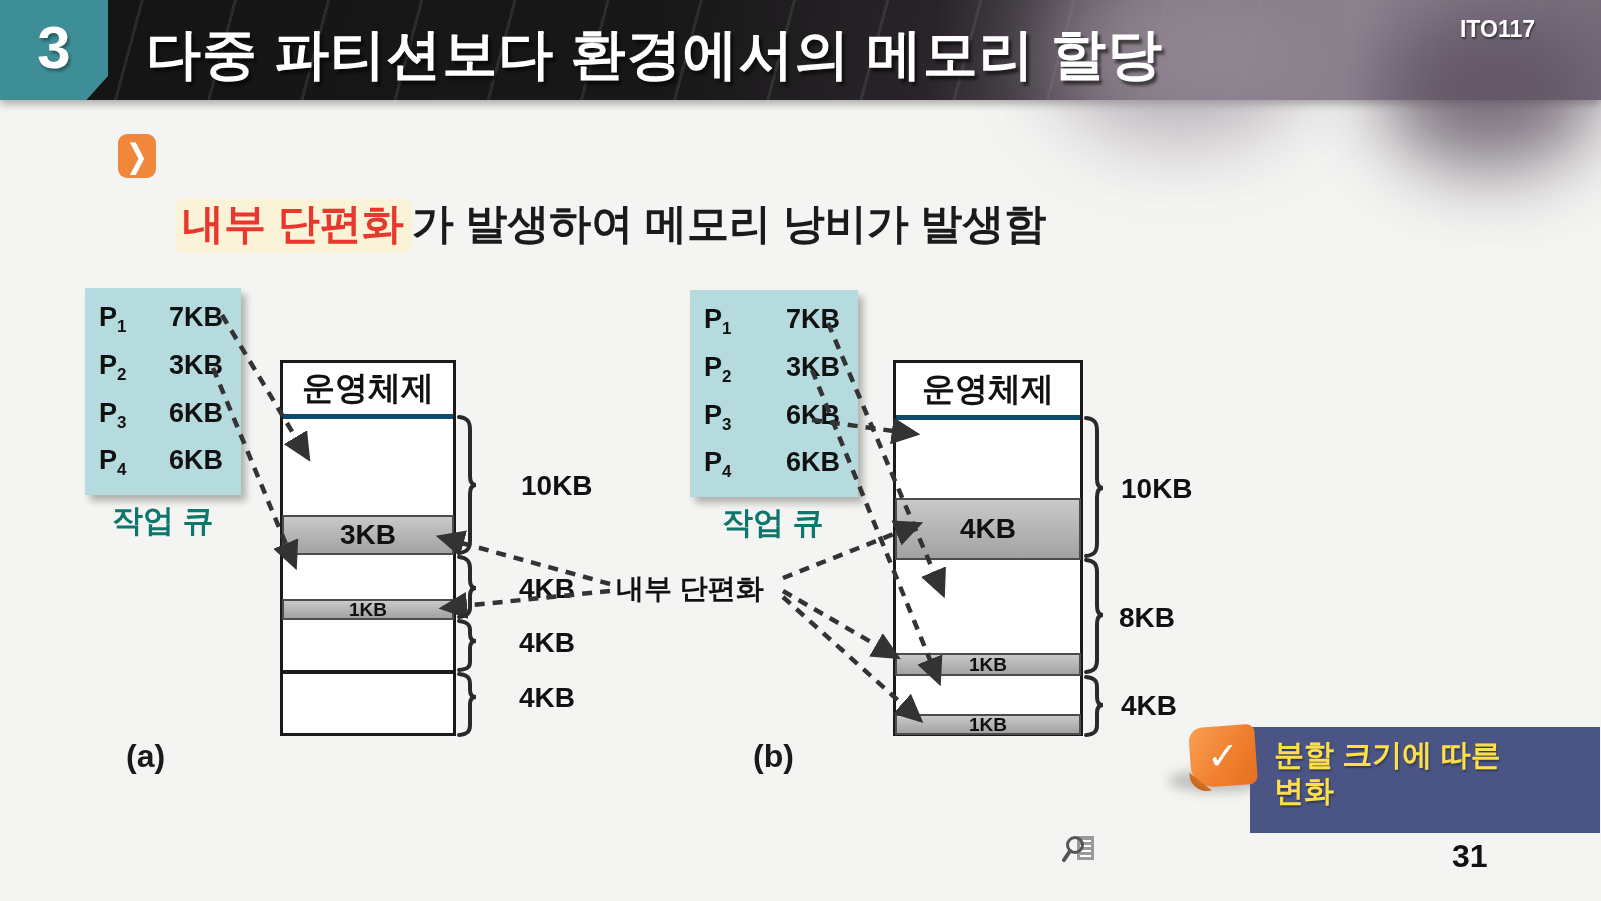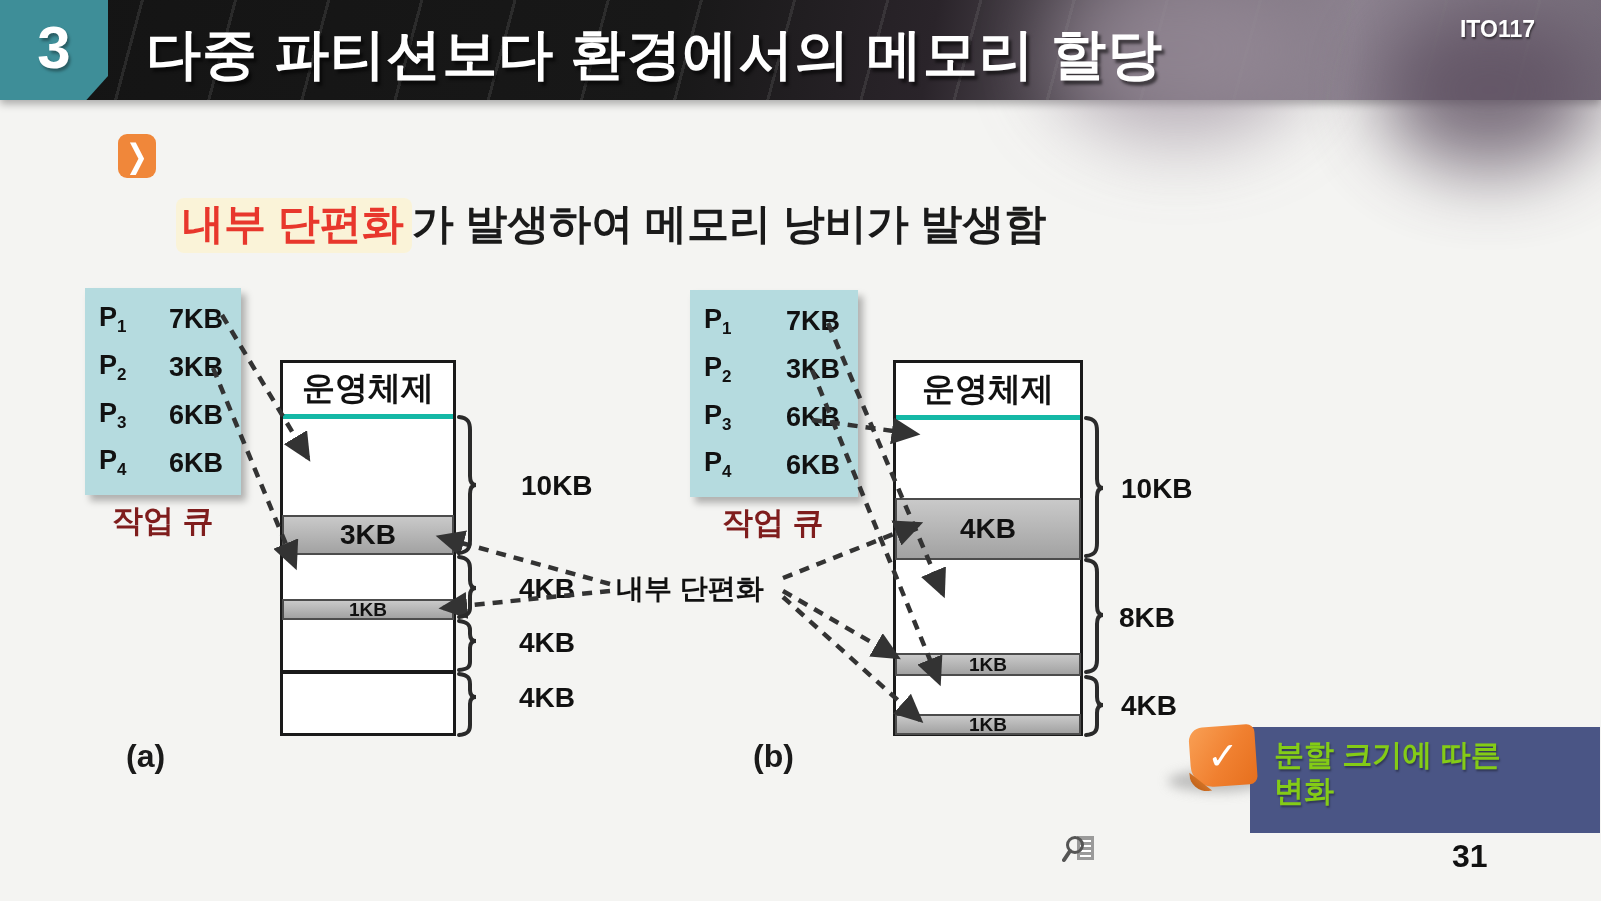--- a/index.html
+++ b/index.html
@@ -32,33 +32,33 @@
   #bullet-line1 { position:absolute; left:183px; top:133px; font-size:42px; font-weight:600; color:#1a1a1a; white-space:nowrap; }
   #bullet-line2 { position:absolute; left:176px; top:196px; font-size:42px; font-weight:600; color:#1a1a1a; white-space:nowrap; }
   #hl-term { background:#faf3d8; color:#e8372c; font-weight:bold; border-radius:8px; padding:2px 8px 6px 6px; }
 
   
   .queue-box { position:absolute; width:156px; height:207px; background:#b5dbdf;
     box-shadow:5px 6px 7px rgba(0,0,0,.28); display:flex; flex-direction:column; justify-content:space-around;
     padding:8px 18px 8px 14px; }
   #queue-a { left:85px; top:288px; }
   #queue-b { left:690px; top:290px; width:168px; }
-  .q-row { display:flex; justify-content:space-between; align-items:center; }
+  .q-row { display:flex; justify-content:space-between; align-items:flex-start; }
   .q-name { font-size:27px; font-weight:bold; color:#111; }
   .q-name sub { font-size:17px; }
   .q-size { font-size:27px; font-weight:bold; color:#111; }
-  .queue-label { position:absolute; font-size:31px; font-weight:bold; color:#7f1d1d; white-space:nowrap; }
+  .queue-label { position:absolute; font-size:31px; font-weight:bold; color:#0f766e; white-space:nowrap; }
   #queue-label-a { left:112px; top:500px; }
   #queue-label-b { left:722px; top:502px; }
 
   
   .mem-box { position:absolute; background:#fff; border:3px solid #1a1a1a; }
   #mem-a { left:280px; top:360px; width:176px; height:376px; }
   #mem-b { left:893px; top:360px; width:190px; height:376px; }
-  .os-sect { position:absolute; left:0; top:0; width:100%; border-bottom:5px solid #14b8a6;
+  .os-sect { position:absolute; left:0; top:0; width:100%; border-bottom:5px solid #0c4a6e;
     display:flex; align-items:center; justify-content:center; font-size:33px; font-weight:bold; color:#111; }
   #mem-a .os-sect { height:56px; }
   #mem-b .os-sect { height:57px; }
   .frag-band { position:absolute; left:-1px; width:172px; background:linear-gradient(#c9c9c9,#a2a2a2);
     border:2px solid #4c4c4c; display:flex; align-items:center; justify-content:center;
     font-weight:bold; color:#111; }
   #mem-b .frag-band { width:186px; }
   #a-band1 { top:152px; height:40px; font-size:28px; }
   #a-band2 { top:236px; height:21px; font-size:19px; }
   #b-band1 { top:135px; height:62px; font-size:28px; }
@@ -81,21 +81,21 @@
 
   .caption { position:absolute; font-size:32px; font-weight:bold; color:#1a1a1a; }
   #caption-a { left:126px; top:738px; }
   #caption-b { left:753px; top:738px; }
 
   #overlay { position:absolute; left:0; top:0; width:1601px; height:901px; pointer-events:none; }
 
   
   #callout-box { position:absolute; left:1250px; top:727px; width:350px; height:106px; background:#4a5585;
     padding:10px 0 0 24px; overflow:visible; }
-  .callout-line { font-size:30px; font-weight:bold; color:#84cc16; line-height:36px;
+  .callout-line { font-size:30px; font-weight:bold; color:#fde047; line-height:36px;
     text-shadow:1px 2px 2px rgba(0,0,0,.35); white-space:nowrap; }
   #ribbon-shadow { position:absolute; left:1168px; top:770px; width:100px; height:22px; background:#9a9a9a;
     border-radius:50%; filter:blur(6px); opacity:.6; }
   #ribbon { position:absolute; left:1190px; top:726px; width:66px; height:60px;
     background:linear-gradient(125deg,#f9a055 0%,#f08030 55%,#e66f1d 100%);
     border-radius:14px 8px 8px 22px; transform:rotate(-4deg);
     display:flex; align-items:center; justify-content:center; }
   #ribbon::before { content:""; position:absolute; left:-2px; bottom:-4px; width:22px; height:20px;
     background:linear-gradient(45deg,#b35812,#ef8a38); border-radius:0 0 0 18px;
     clip-path:polygon(0 0,100% 100%,0 100%); }

